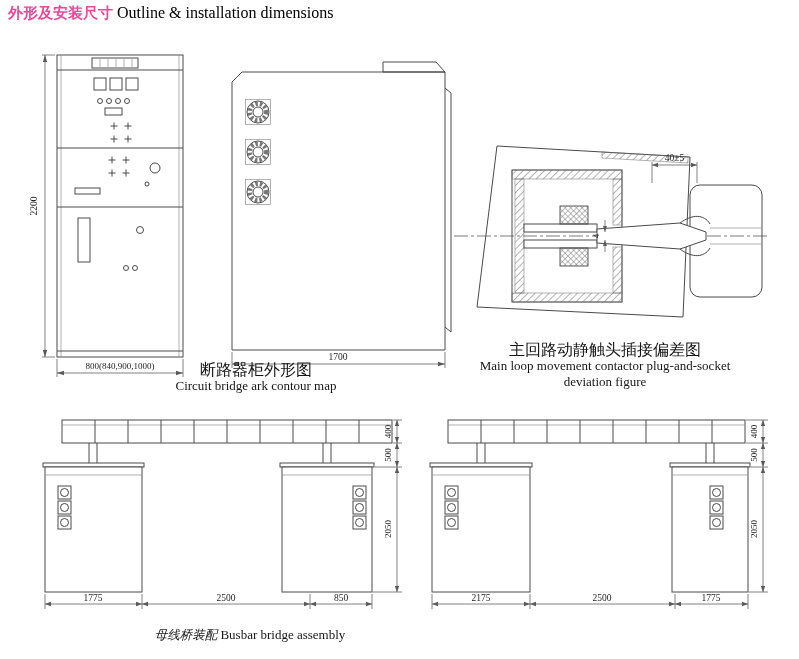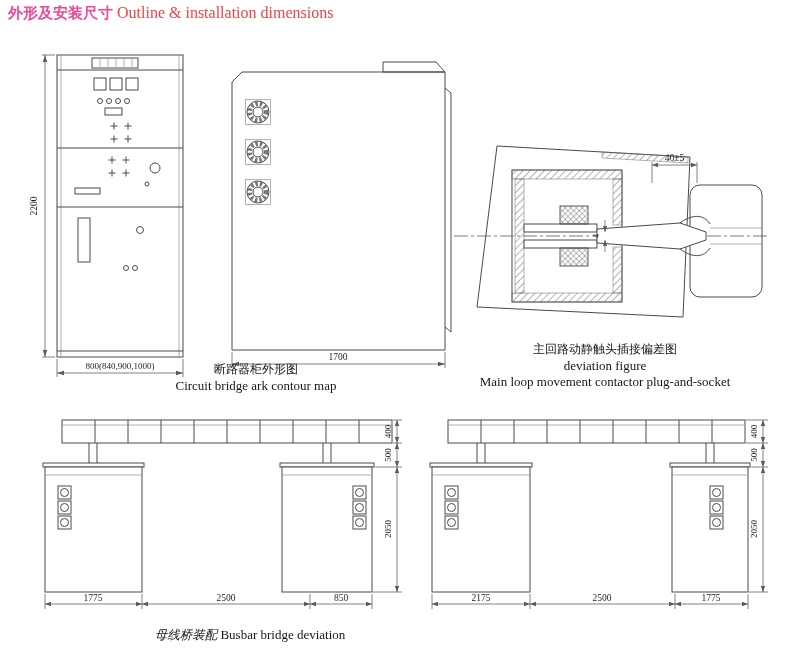--- a/index.html
+++ b/index.html
@@ -1,32 +1,32 @@
 <!DOCTYPE html>
 <html><head>
 <meta charset="utf-8">
 <style>
   * { margin:0; padding:0; box-sizing:border-box; }
   html,body { width:799px; height:659px; background:#ffffff; }
   .page { position:relative; width:799px; height:659px; background:#ffffff; overflow:hidden;
           font-family:"Liberation Serif", serif; }
   .hdr { position:absolute; left:8px; top:4px; white-space:nowrap; }
   .hdr .cn { color:#ec4899; font-family:"DejaVu Sans", sans-serif; font-weight:bold; font-size:15px; }
-  .hdr .en { color:#ef4444; font-family:"Liberation Serif", serif; font-size:16px; }
+  .hdr .en { color:#000000; font-family:"Liberation Serif", serif; font-size:16px; }
   svg { position:absolute; overflow:visible; }
   .ln  { stroke:#4a4a4a; stroke-width:1; fill:none; }
   .lnt { stroke:#909090; stroke-width:0.7; fill:none; }
   .wh  { fill:#ffffff; stroke:#4a4a4a; stroke-width:1; }
   .dim { stroke:#5a5a5a; stroke-width:0.75; fill:none; }
   .arr { fill:#5a5a5a; stroke:none; }
   .dtx { font-family:"Liberation Serif", serif; font-size:9.5px; fill:#1f1f1f; }
   .dtx2{ font-family:"Liberation Serif", serif; font-size:9px; fill:#1f1f1f; }
   .cl  { stroke:#5a5a5a; stroke-width:0.8; fill:none; stroke-dasharray:14 3 3 3; }
   .cap { position:absolute; text-align:center; color:#161616; }
-  .cap .cn { font-family:Liberation Mono, monospace; font-size:12px; display:block; line-height:16px; }
+  .cap .cn { font-family:Liberation Sans, sans-serif; font-size:16px; display:block; line-height:16px; }
   .cap .en { font-family:"Liberation Serif", serif; font-size:13px; display:block; line-height:16px; }
   .capline { position:absolute; text-align:center; color:#161616; white-space:nowrap; }
   .capline .cn { font-family:"DejaVu Sans", sans-serif; font-size:12.5px;font-style:italic; }
   .capline .en { font-family:"Liberation Serif", serif; font-size:13px; }
 </style>
 </head>
 <body>
 
 <div class="page">
 
@@ -180,22 +180,22 @@
     </g>
   </svg>
 
   <div class="cap" style="left:141px;top:362px;width:230px">
     <span class="cn">断路器柜外形图</span>
     <span class="en">Circuit bridge ark contour map</span>
   </div>
 
   <div class="cap" style="left:455px;top:342px;width:300px">
     <span class="cn">主回路动静触头插接偏差图</span>
+    <span class="en">Main loop movement contactor plug-and-socket</span>
     <span class="en">deviation figure</span>
-    <span class="en">Main loop movement contactor plug-and-socket</span>
   </div>
 
   <svg style="left:35px;top:412px" width="375" height="200" viewBox="0 0 375 200">
     <g>
       <rect class="ln" x="27" y="8" width="330" height="23"></rect>
       <line class="lnt" x1="27" y1="13" x2="357" y2="13"></line>
       <path class="ln" d="M60,8 V31 M93,8 V31 M126,8 V31 M159,8 V31 M192,8 V31 M225,8 V31 M258,8 V31 M291,8 V31 M324,8 V31"></path>
     </g>
     <g>
       <path class="ln" d="M54,31 V51 M62,31 V51 M288,31 V51 M296,31 V51"></path>
@@ -311,16 +311,16 @@
       <polygon class="arr" points="348,55 345.8,49 350.2,49"></polygon>
       <polygon class="arr" points="348,55 345.8,61 350.2,61"></polygon>
       <polygon class="arr" points="348,180 345.8,174 350.2,174"></polygon>
       <text class="dtx2" x="342" y="19.5" text-anchor="middle" transform="rotate(-90 342 19.5)">400</text>
       <text class="dtx2" x="342" y="43" text-anchor="middle" transform="rotate(-90 342 43)">500</text>
       <text class="dtx2" x="342" y="117" text-anchor="middle" transform="rotate(-90 342 117)">2050</text>
     </g>
   </svg>
 
   <div class="capline" style="left:100px;top:625px;width:300px">
-    <span class="cn">母线桥装配</span><span class="en"> Busbar bridge deviation</span>
+    <span class="cn">母线桥装配</span><span class="en"> Busbar bridge assembly</span>
   </div>
 
 </div>
 
 </body></html>

